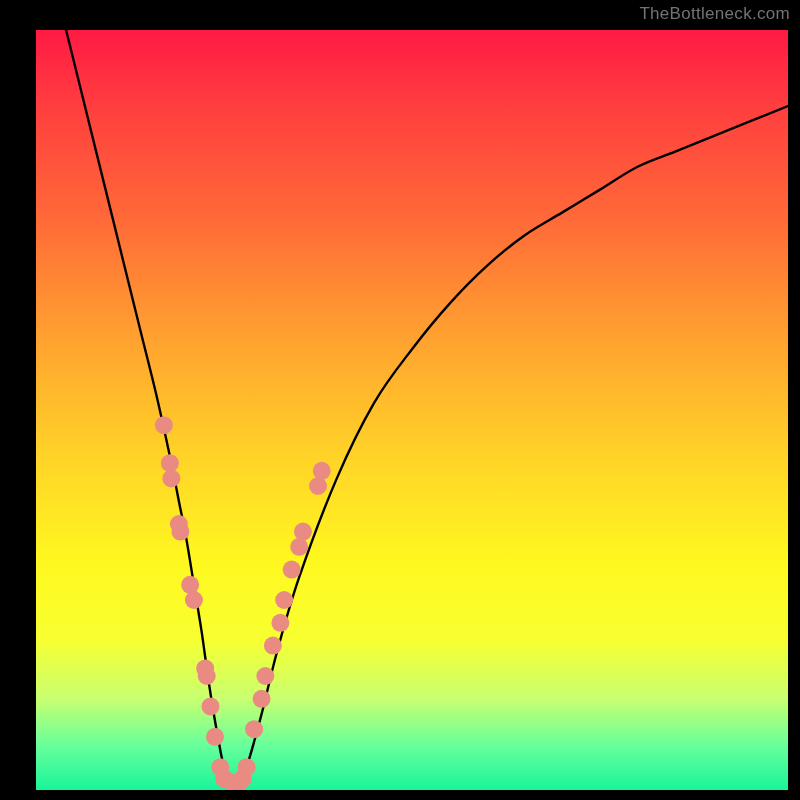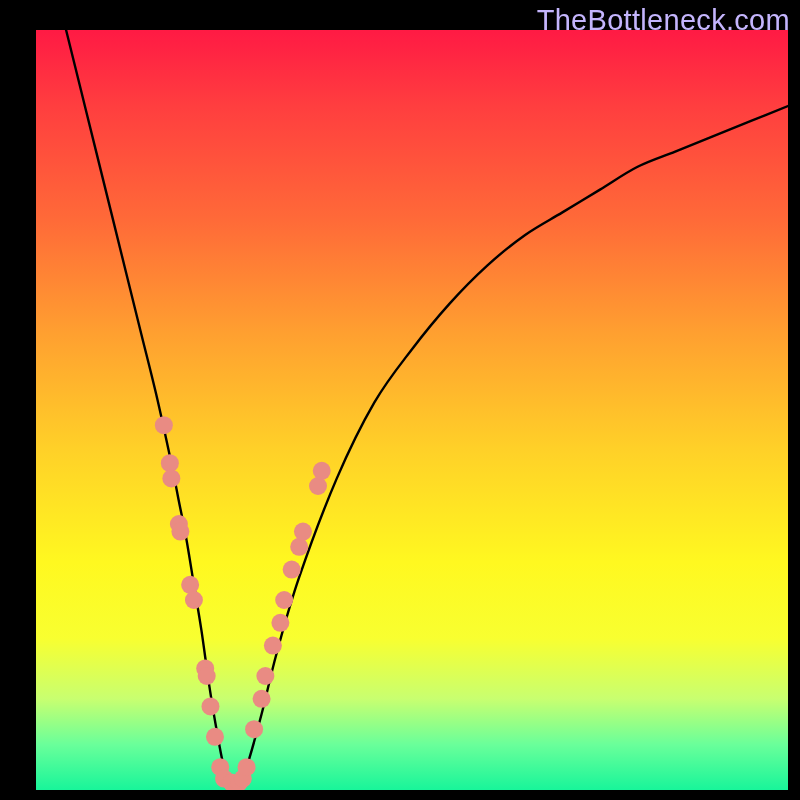--- a/index.html
+++ b/index.html
@@ -26,22 +26,22 @@
       #fff820 70%,
       #f8ff30 80%,
       #c8ff70 88%,
       #6aff9a 94%,
       #18f59a 100%);
   }
   .watermark {
     position: absolute;
     top: 4px;
     right: 10px;
-    color: #c4b5fd;
-    font-size: 29px;
+    color: #737373;
+    font-size: 17px;
     font-weight: 500;
     letter-spacing: 0.3px;
     font-family: Arial, Helvetica, sans-serif;
   }
   svg.plot {
     position: absolute;
     left: 0;
     top: 0;
     width: 752px;
     height: 760px;

